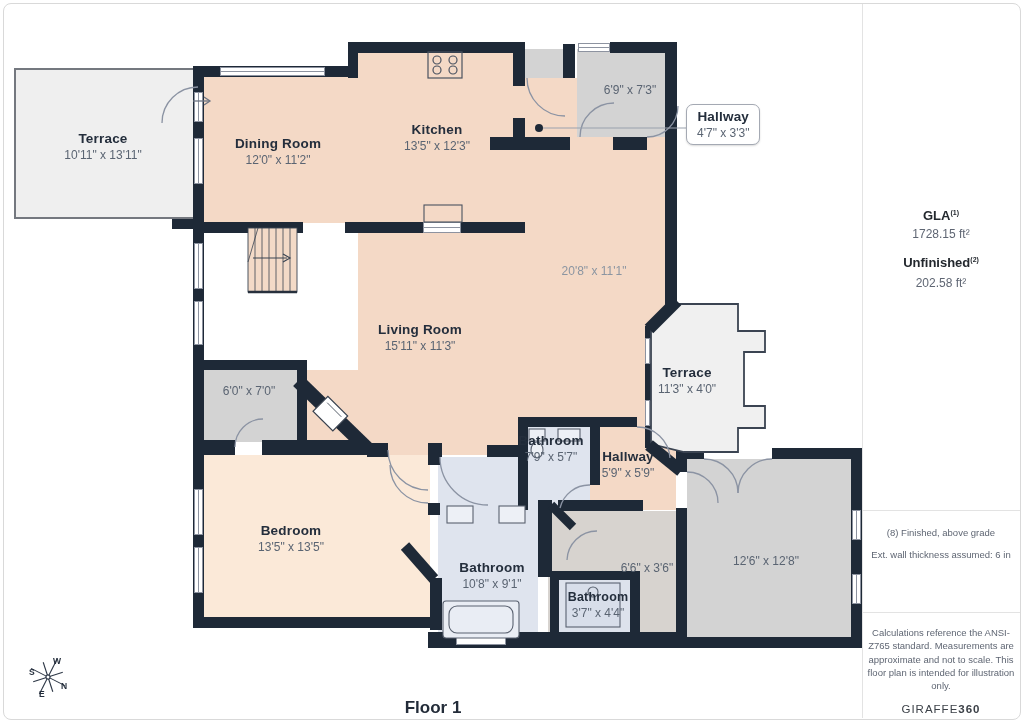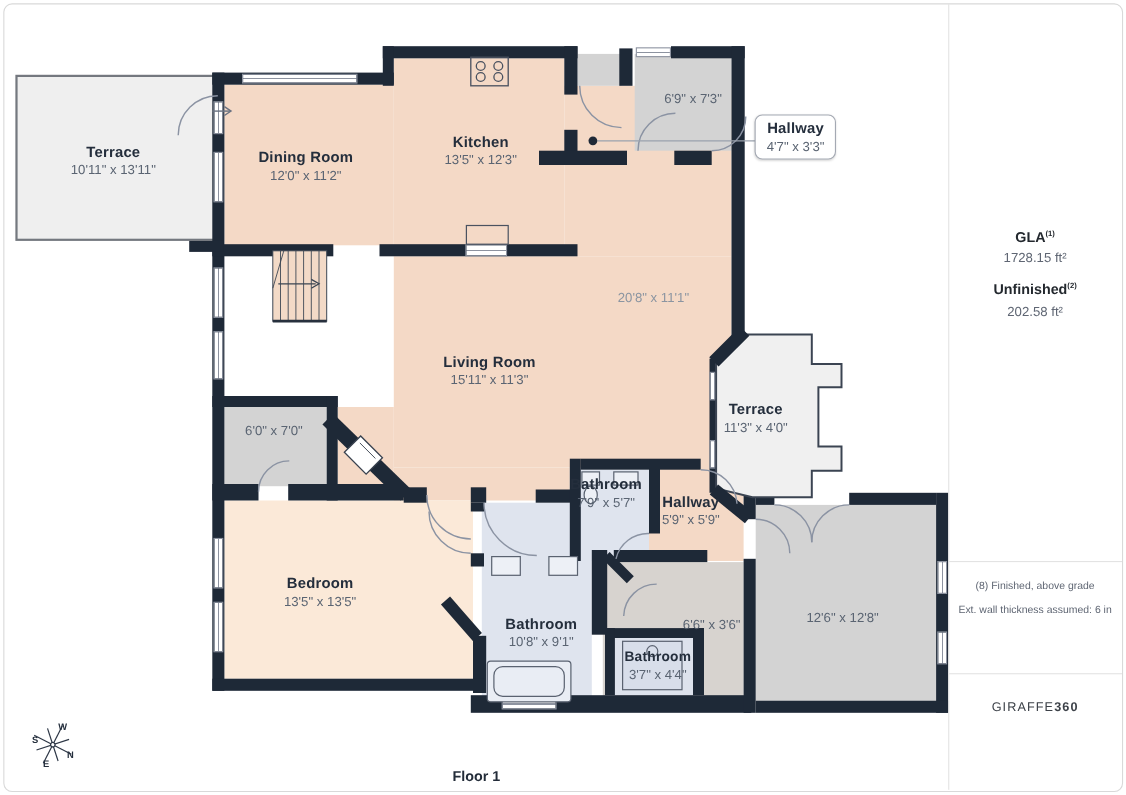--- a/index.html
+++ b/index.html
@@ -34,21 +34,21 @@
   .sidebar-divider-v{position:absolute;left:862px;top:4px;width:1px;height:714px;background:#e3e3e3;}
   .sb-line{position:absolute;left:862px;width:158px;height:1px;background:#e3e3e3;}
   .sb{position:absolute;left:866px;width:150px;text-align:center;color:#5f6673;}
   .sb-h{font-weight:700;font-size:13px;color:#23282e;}
   .sb-h sup{font-size:7px;}
   .sb-v{font-size:12px;color:#5f6673;}
   .sb-note{font-size:9.5px;line-height:1.4;}
   .brand{font-size:11.5px;letter-spacing:1px;color:#3c4148;}
   .brand b{font-weight:800;}
   .floor-lbl{position:absolute;left:433px;top:698px;transform:translateX(-50%);
-             font-weight:700;font-size:13px;color:#232c39;z-index:40;}
+             font-weight:700;font-size:17px;color:#232c39;z-index:40;}
   .cletter{position:absolute;font-size:8.5px;font-weight:700;color:#242e3c;z-index:40;}
 </style>
 </head>
 <body>
 
 <div class="canvas">
 
   <div class="terrTL"></div>
   <div class="room peach" style="left:204px;top:77px;width:154px;height:146px;"></div>
   <div class="room peach" style="left:358px;top:53px;width:155px;height:170px;"></div>
@@ -222,21 +222,21 @@
   <div class="lbl" style="left:437px;top:137px;">
     <div class="rn">Kitchen</div>
     <div class="rd">13'5" x 12'3"</div>
   </div>
   <div class="lbl" style="left:630px;top:90px;">
     <div class="rd-only">6'9" x 7'3"</div>
   </div>
   <div class="lbl" style="left:594px;top:271px;">
     <div class="rd-light">20'8" x 11'1"</div>
   </div>
-  <div class="lbl" style="left:445px;top:337px;">
+  <div class="lbl" style="left:420px;top:337px;">
     <div class="rn">Living Room</div>
     <div class="rd">15'11" x 11'3"</div>
   </div>
   <div class="lbl" style="left:687px;top:380px;">
     <div class="rn">Terrace</div>
     <div class="rd">11'3" x 4'0"</div>
   </div>
   <div class="lbl" style="left:551px;top:448px;">
     <div class="rn">Bathroom</div>
     <div class="rd">7'9" x 5'7"</div>
@@ -289,17 +289,18 @@
     <div class="sb-h" style="margin-top:14px;"><span>Unfinished</span><sup>(2)</sup></div>
     <div class="sb-v" style="margin-top:6px;">202.58 ft²</div>
   </div>
 
   <div class="sb" style="top:526px;">
     <div class="sb-note">(8) Finished, above grade</div>
     <div class="sb-note" style="margin-top:9px;">Ext. wall thickness assumed: 6 in</div>
   </div>
 
   <div class="sb" style="top:626px;">
+    <div class="sb-note">Calculations reference the ANSI-Z765 standard. Measurements are approximate and not to scale. This floor plan is intended for illustration only.</div>
     <div class="brand" style="margin-top:11px;"><span>GIRAFFE</span><b>360</b></div>
   </div>
 
   <div class="frame"></div>
 </div>
 
 </body></html>

